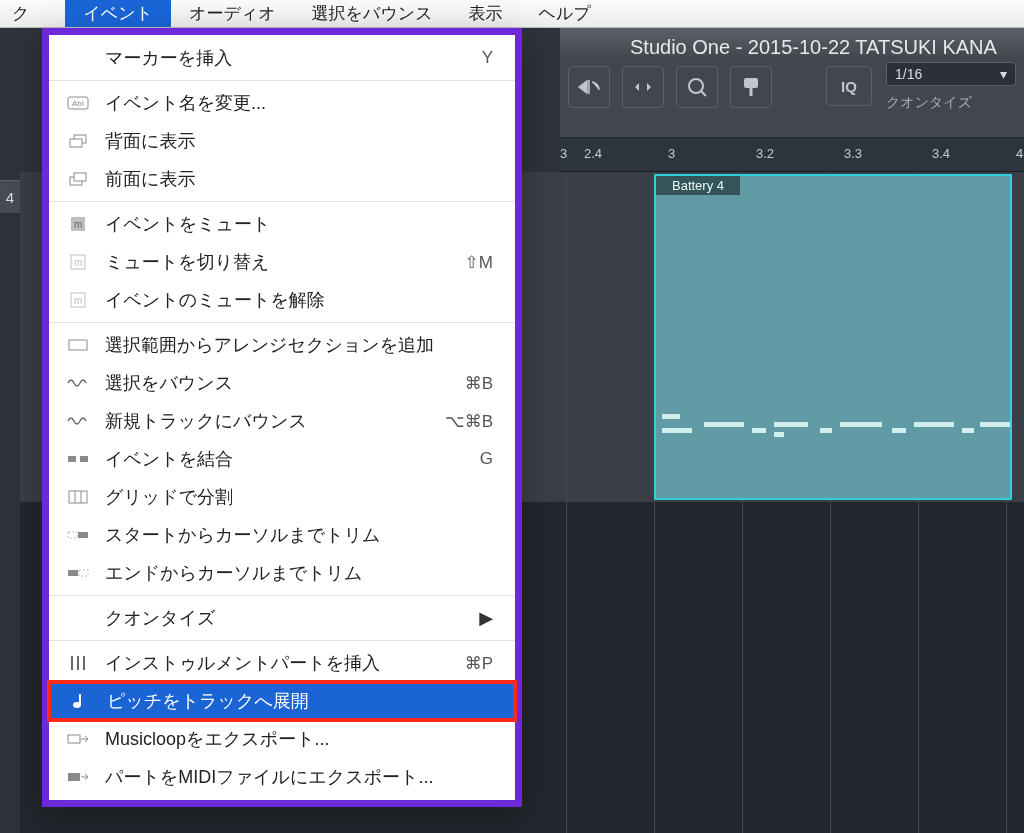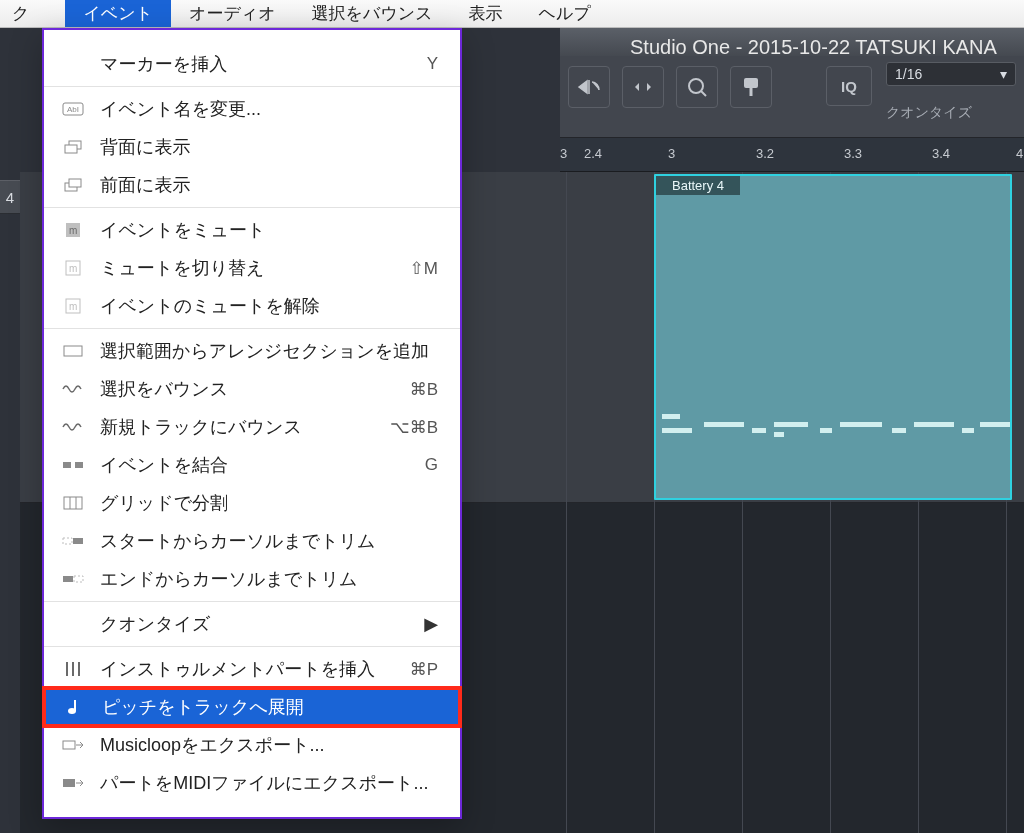--- a/index.html
+++ b/index.html
@@ -21,21 +21,21 @@
   
   
   .toolstrip { position:absolute; left:560px; right:0; top:56px; height:82px;
     background:#42464e; border-bottom:1px solid #23252a; }
   .toolstrip .icons { position:absolute; left:8px; top:10px; display:flex; gap:12px; }
   .toolstrip .ticon { width:42px; height:42px; border:1px solid #5b5f67; border-radius:4px;
     display:flex; align-items:center; justify-content:center; color:#c2c6cc; }
   .toolstrip .right { position:absolute; left:242px; top:6px; display:flex; gap:14px; align-items:flex-start;}
   .toolstrip .iq { width:46px; height:40px; border:1px solid #5b5f67; border-radius:4px;
     display:flex; align-items:center; justify-content:center; color:#c2c6cc; font-weight:600; font-size:15px; margin-top:4px;margin-left:24px;}
-  .toolstrip .qbox { display:flex; flex-direction:column; gap:18px; }
+  .toolstrip .qbox { display:flex; flex-direction:column; gap:8px; }
   .toolstrip .qsel { width:130px; height:24px; background:#2d3036; border:1px solid #585c63;
     border-radius:3px; color:#d9dde3; font-size:14px; display:flex; align-items:center; padding:0 8px; justify-content:space-between;}
   .toolstrip .qlabel { color:#a8adb5; font-size:14px; }
 
   
   .ruler { position:absolute; left:560px; right:0; top:138px; height:34px;
     background:#2e343d; border-bottom:1px solid #1a1c20; color:#c6cad0; font-size:13px; }
   .ruler .tick { position:absolute; top:8px; }
   .ruler .markerbar { position:absolute; left:655px; right:10px; top:0; height:12px;
     background:#2e6f93; }
@@ -55,23 +55,23 @@
   .arrange .vline { position:absolute; top:0; bottom:0; width:1px; background:#444851; }
 
   
   .clip { position:absolute; left:654px; top:174px; width:358px; height:326px;
     background:#5f9aa5; border:2px solid #2fd1e0; border-radius:1px; overflow:hidden;}
   .clip .clipname { background:rgba(0,0,0,0.45); color:#e9f7f9; font-size:13px; padding:2px 16px; display:inline-block; }
   .clip .midi { position:absolute; left:0; right:0; top:228px; height:40px; }
   .clip .note { position:absolute; height:5px; background:#d2efef; }
 
   
-  .dropdown { position:absolute; left:42px; top:28px; width:420px;
-    background:#fff; border:2px solid #6d28d9; box-shadow:0 10px 30px rgba(0,0,0,0.25);
-    padding:15px 0; font-size:18px; color:#222; }
+  .dropdown { position:absolute; left:42px; top:28px; width:480px;
+    background:#fff; border:7px solid #6d28d9; box-shadow:0 10px 30px rgba(0,0,0,0.25);
+    padding:4px 0; font-size:18px; color:#222; }
   .dropdown .row { display:flex; align-items:center; height:38px; padding:0 22px 0 16px; gap:14px; position:relative;}
   .dropdown .row .mi-icon { width:26px; height:20px; display:flex; align-items:center; justify-content:center; color:#0369a1; }
   .dropdown .row .mi-icon.muted { color:#bdbdbd; }
   .dropdown .row .label { flex:1; white-space:nowrap; }
   .dropdown .row .shortcut { color:#555; font-size:17px; }
   .dropdown .row .arrow { color:#333; margin-left:auto; }
   .dropdown .sep { height:1px; background:#e2e2e2; margin:3px 0; }
   .dropdown .row.hl { background:#1a64d6; color:#fff; }
   .dropdown .row.hl .mi-icon { color:#fff; }
   .dropdown .row.callout { outline:4px solid #ff2a1a; outline-offset:-2px;gap:16px; }

